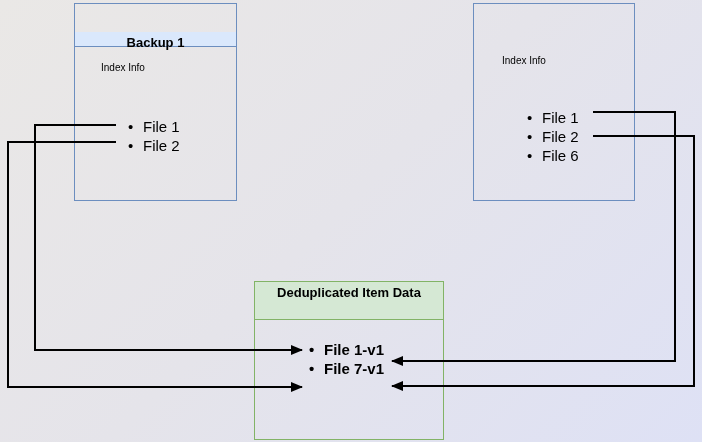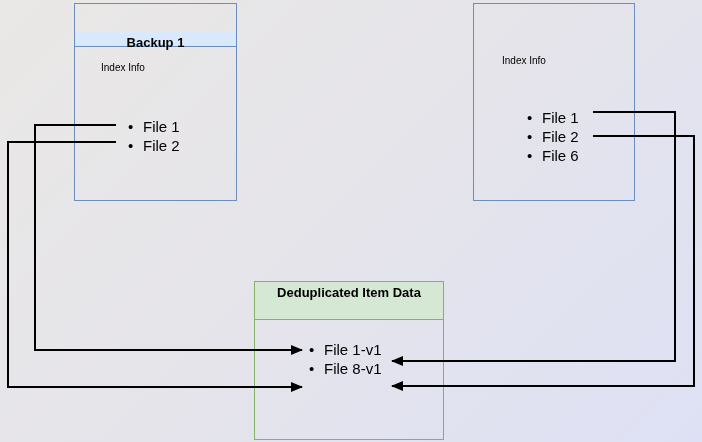--- a/index.html
+++ b/index.html
@@ -77,21 +77,21 @@
   
   #backup1 { left: 74px;  top: 3px;   width: 163px; height: 198px; }
   #backup2 { left: 473px; top: 3px;   width: 162px; height: 198px; }
   #dedup   { left: 254px; top: 281px; width: 190px; height: 159px; }
 
   #backup1 .subtitle { left: 26px; top: 58px; }
   #backup2 .subtitle { left: 28px; top: 51px; }
 
   #backup1 ul.item-list { left: 53px; top: 113px; }
   #backup2 ul.item-list { left: 53px; top: 104px; }
-  #dedup   ul.item-list { left: 54px; top: 58px; }
+  #dedup   ul.item-list { left: 54px; top: 58px; font-weight: bold; }
 </style>
 </head>
 <body>
 
 <div class="canvas">
 
   <div class="box blue" id="backup1">
     <div class="box-header">Backup 1</div>
     <div class="subtitle">Index Info</div>
     <ul class="item-list">
@@ -106,21 +106,21 @@
       <li><span class="dot">•</span><span>File 1</span></li>
       <li><span class="dot">•</span><span>File 2</span></li>
       <li><span class="dot">•</span><span>File 6</span></li>
     </ul>
   </div>
 
   <div class="box green" id="dedup">
     <div class="box-header">Deduplicated Item Data</div>
     <ul class="item-list">
       <li><span class="dot">•</span><span>File 1-v1</span></li>
-      <li><span class="dot">•</span><span>File 8-v1</span></li>
+      <li><span class="dot">•</span><span>File 7-v1</span></li>
     </ul>
   </div>
 
   <svg class="arrow-layer" viewBox="0 0 702 442" xmlns="http://www.w3.org/2000/svg">
     <defs>
       <marker id="arrowhead" markerWidth="12" markerHeight="10" refX="11" refY="5" orient="auto" markerUnits="userSpaceOnUse">
         <path d="M0,0 L12,5 L0,10 Z" fill="#000"></path>
       </marker>
     </defs>
     <path class="link" d="M116,125 H35 V350 H302" marker-end="url(#arrowhead)"></path>

